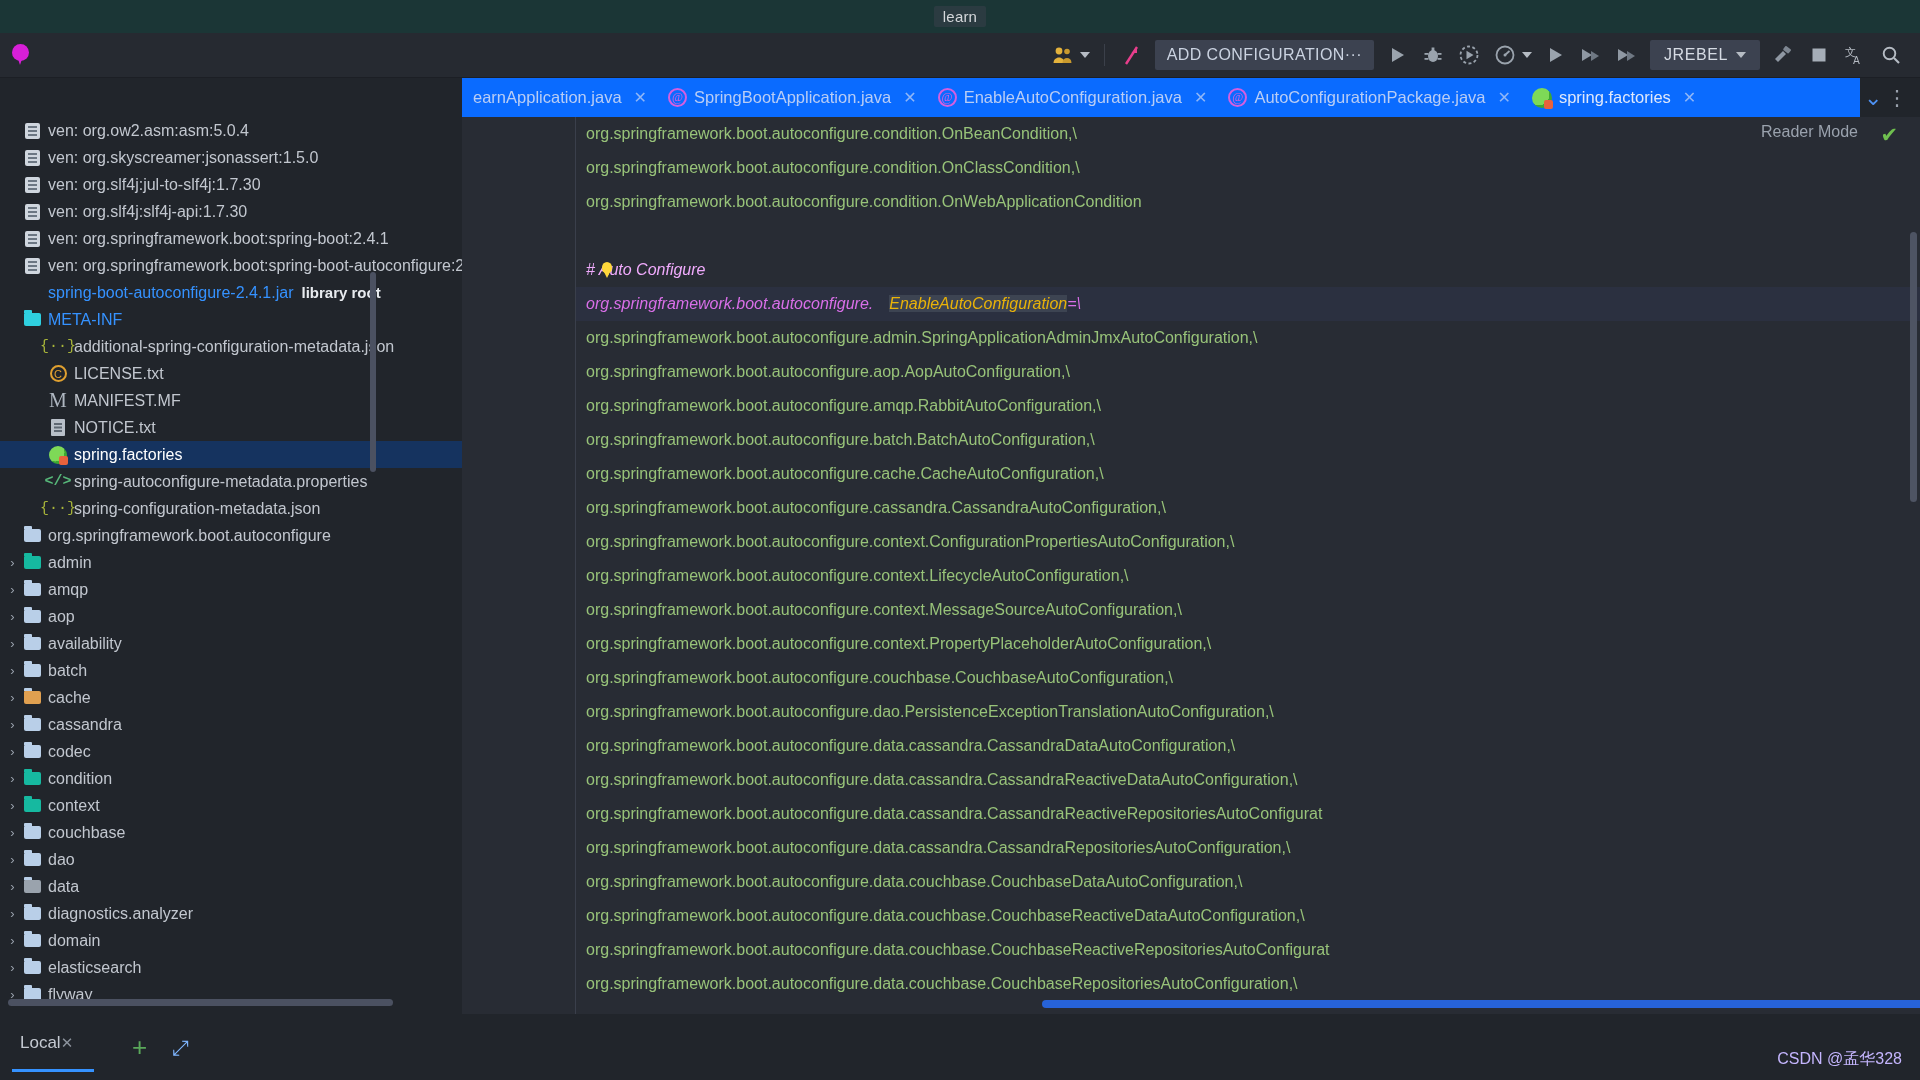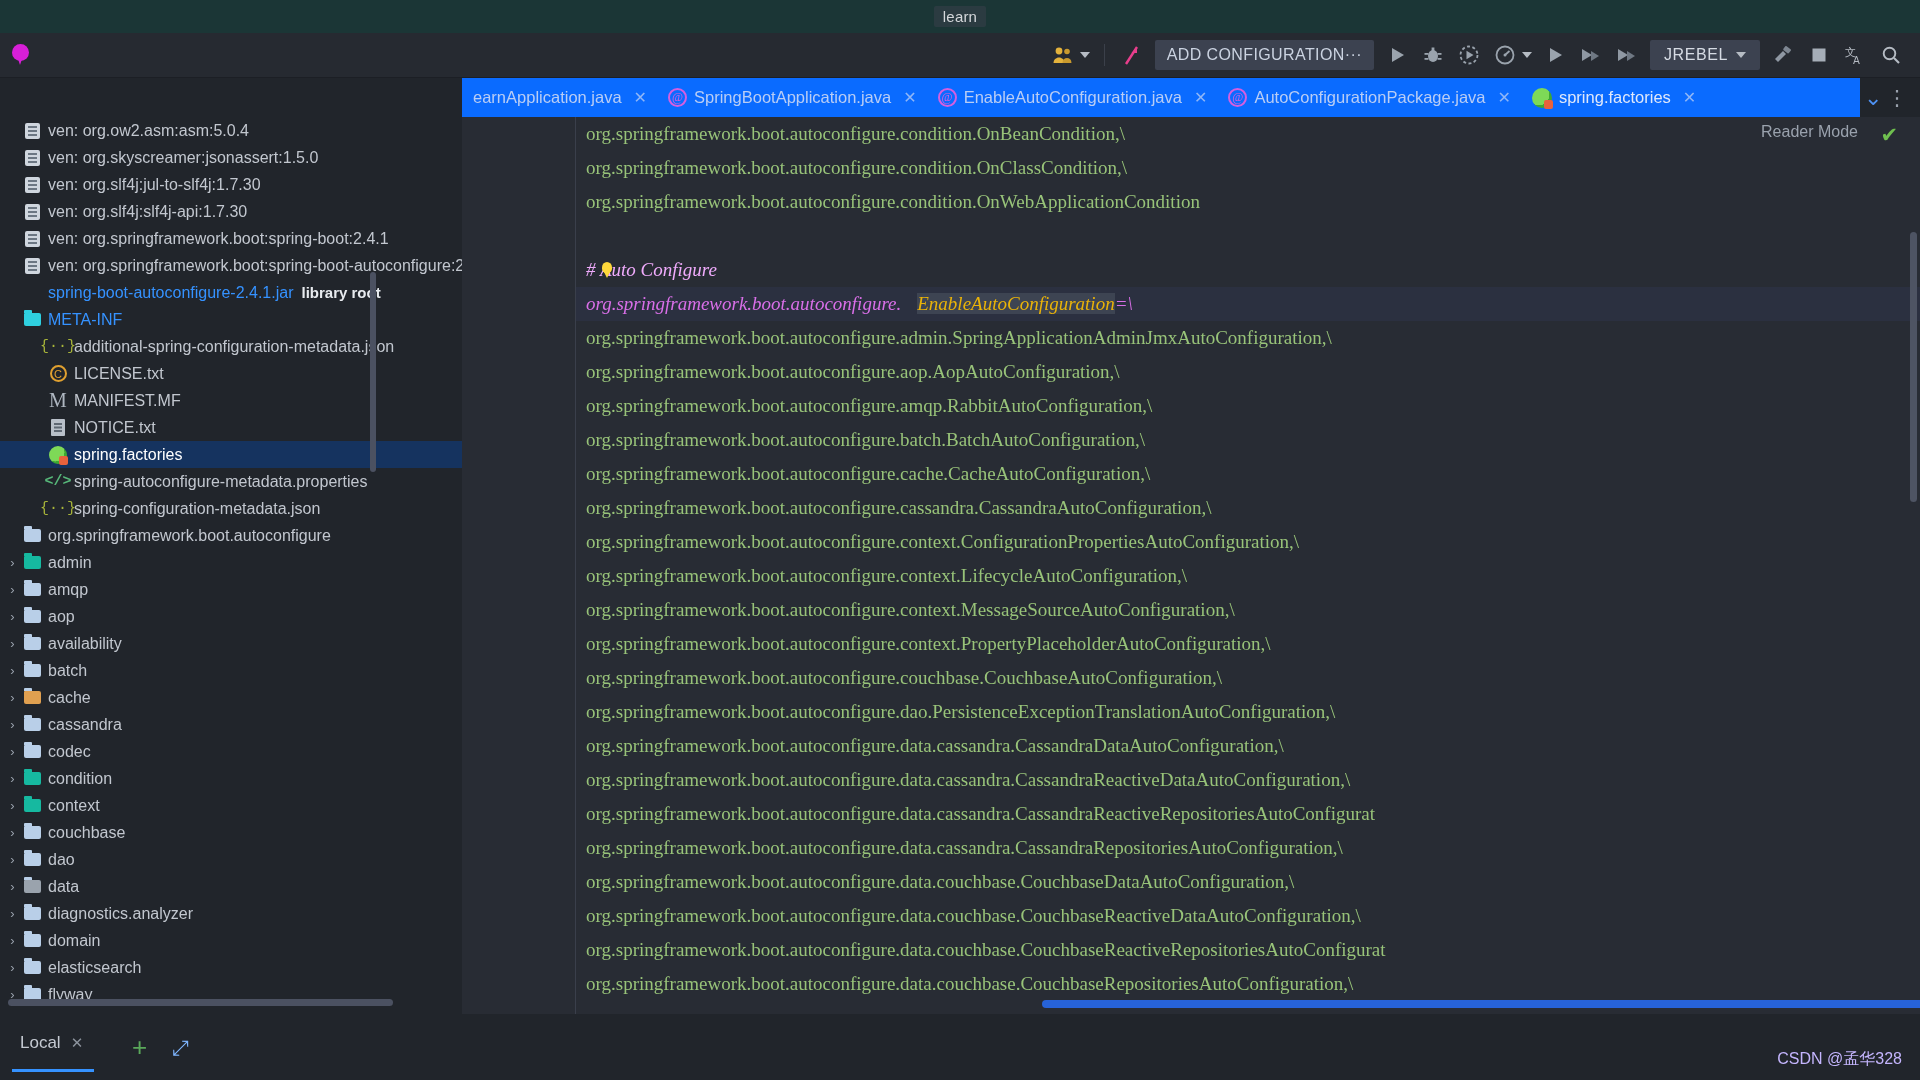--- a/index.html
+++ b/index.html
@@ -152,21 +152,21 @@
     background: #282c34; overflow: hidden;
   }
   .gutter {
     position: absolute; left: 0; top: 0; width: 113px; bottom: 0;
     background: #282c34;
   }
   .gutter-split { position: absolute; left: 113px; top: 0; width: 1px; bottom: 0; background: #3a3f4b; }
   .code-area { position: absolute; left: 114px; top: 0; right: 0; bottom: 0; overflow: hidden; }
   .line {
     position: relative; height: 34px; line-height: 34px;
-    font-family: Liberation Serif, serif; font-size: 19px; white-space: pre;
+    font-family: Liberation Sans, sans-serif; font-size: 16px; white-space: pre;
   }
   .code-green { color: #98c379; }
   .code-comment { color: #f0abfc; font-style: italic; margin-top: 12px; }
   .code-key-hl { color: #d96fe8; font-style: italic; }
   .code-sel { background: #3d4452; color: #eab308; font-style: italic; margin-left: 16px; }
   .line-21 { background: #2b3040; }
   .bulb {
     display: inline-block; width: 14px; height: 17px; position: relative; vertical-align: -3px;
   }
   .bulb::before {
@@ -191,21 +191,21 @@
     background: #2763d8; border-radius: 4px;
   }
 
   
   .bottombar {
     position: absolute; left: 0; bottom: 0; width: 1920px; height: 66px;
     background: #21252b;
   }
   .local-tab {
     position: absolute; left: 14px; top: 14px; display: flex; align-items: center;
-    gap: 10px; color: #c5cad2; font-size: 17px; padding: 5px 6px;
+    color: #c5cad2; font-size: 17px; padding: 5px 6px;
   }
   .local-underline { position: absolute; left: 12px; bottom: 8px; width: 82px; height: 3px; background: #3592ff; }
   .plus-ico { position: absolute; left: 132px; top: 20px; color: #5aa85a; font-size: 26px; line-height: 1; }
   .expand-ico { position: absolute; left: 172px; top: 22px; color: #7fb6ff; font-size: 21px; }
   .watermark {
     position: absolute; right: 18px; bottom: 10px; color: #c4b5fd; font-size: 16px;
   }
 </style>
 </head>
 <body>

